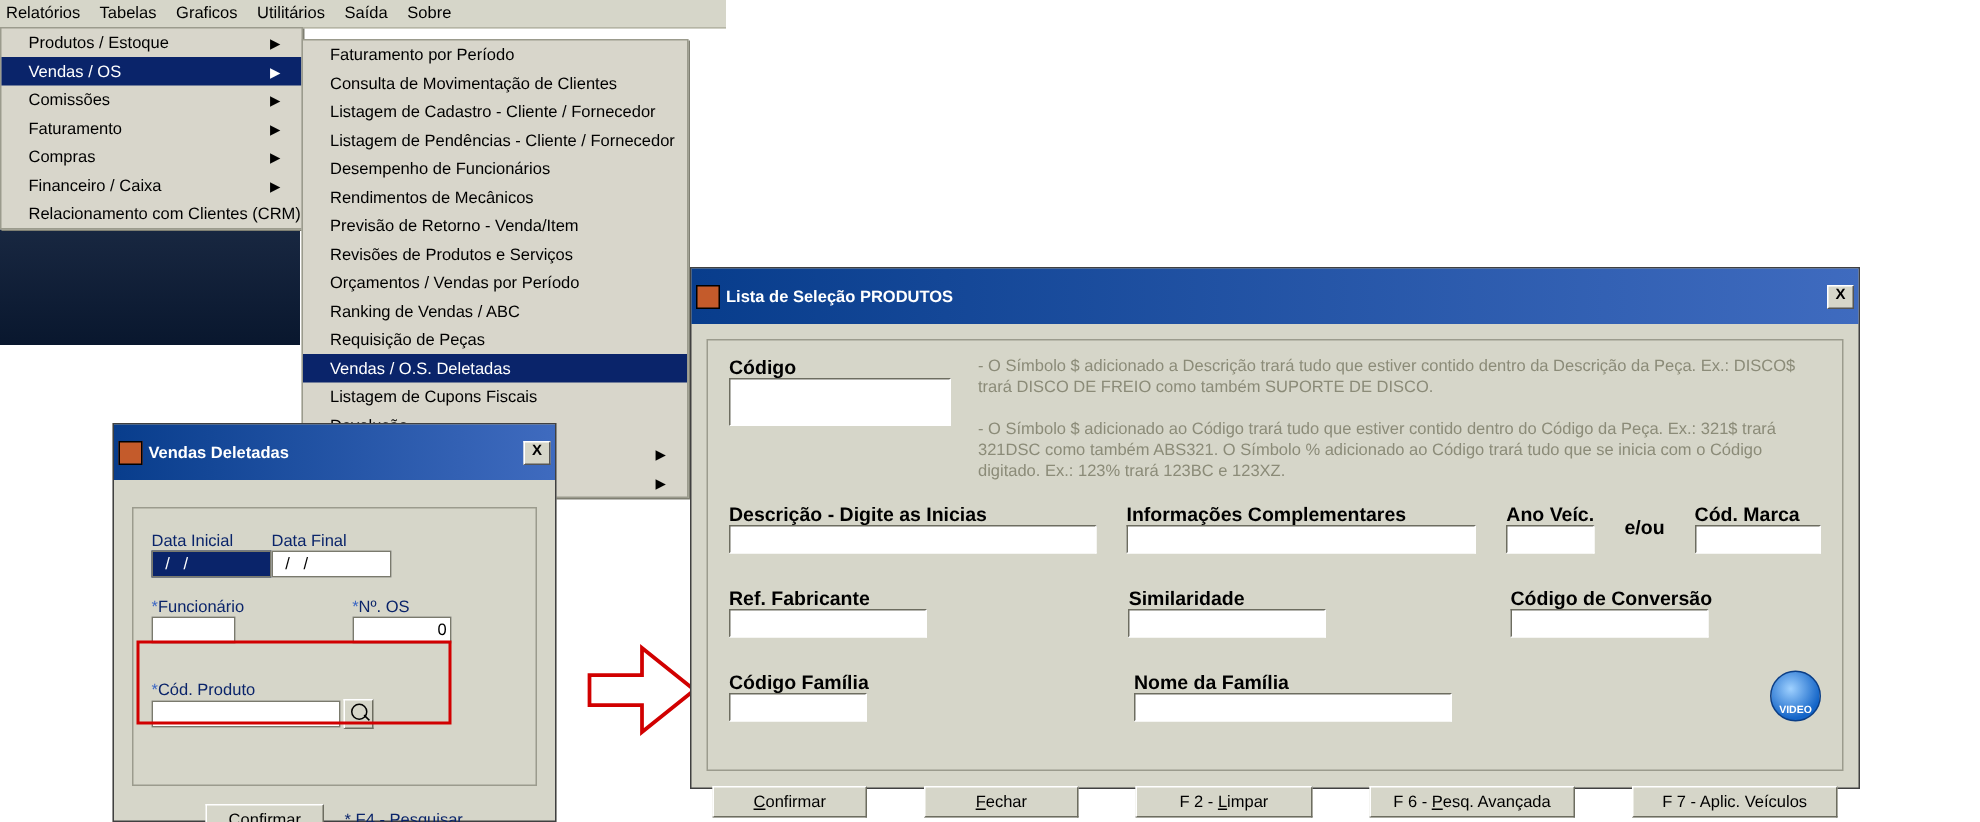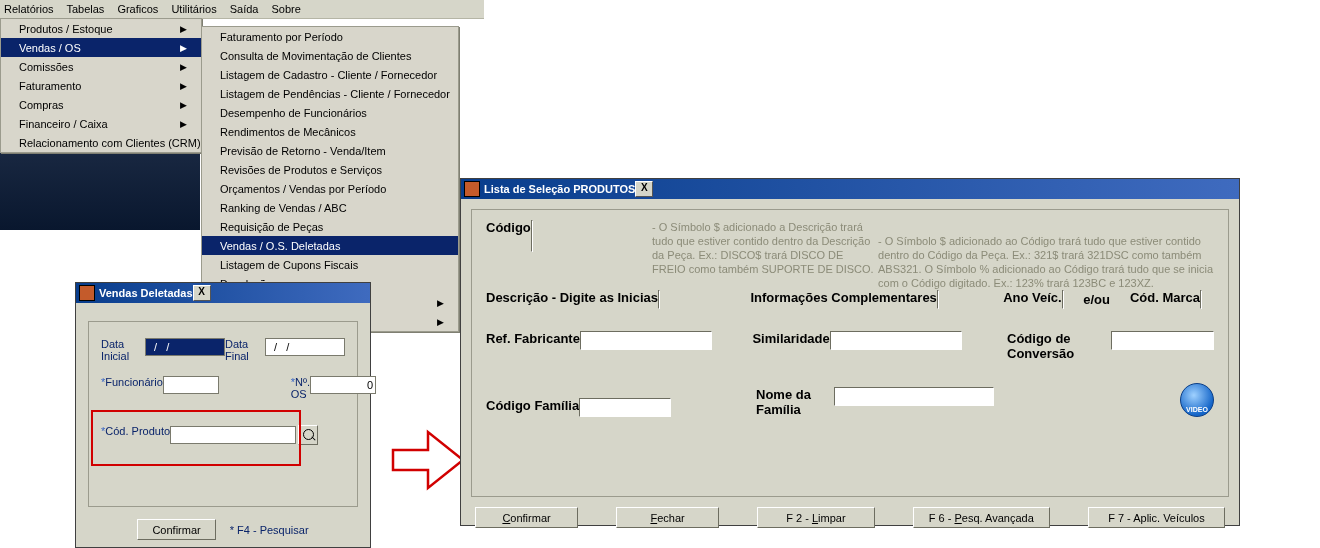--- a/index.html
+++ b/index.html
@@ -3,36 +3,36 @@
 <meta charset="utf-8">
 <style>
   html,body{margin:0;padding:0;font-family:Tahoma,Arial,sans-serif;font-size:11px;color:#000;width:1320px;height:548px;overflow:hidden;background:#fff}
   .menubar{background:#d6d6c9;height:18px;line-height:18px;padding-left:4px;border-bottom:1px solid #b5b5a5;position:absolute;top:0;left:0;width:480px}
   .menubar span{margin-right:10px;cursor:default}
   .dropdown{position:absolute;background:#d8d6cb;border:1px solid #9b9b8d;box-shadow:1px 1px 0#7f7f72}
   .dropdown .row{display:flex;align-items:center;justify-content:space-between;padding:2px 14px 2px 18px;height:15px;cursor:default;white-space:nowrap}
   .dropdown .row.sel{background:#0a246a;color:#fff}
   .dropdown .arrow{font-size:9px;margin-left:18px}
   .winframe{position:absolute;background:#d6d6c9;border:1px solid #404040}
-  .titlebar{height:20px;background:linear-gradient(to right,#083d8c,#3f6bbf);color:#fff;display:flex;align-items:center;justify-content:flex-start;padding:0 3px;font-weight:bold}
+  .titlebar{height:37px;background:linear-gradient(to right,#083d8c,#3f6bbf);color:#fff;display:flex;align-items:center;justify-content:space-between;padding:0 3px;font-weight:bold}
   .titlebar .icn{width:14px;height:14px;background:#c45b2b;border:1px solid #000;margin-right:4px;display:inline-block}
   .closebtn{width:16px;height:14px;background:#d6d6c9;border:1px solid #fff;border-right-color:#555;border-bottom-color:#555;font-weight:bold;font-size:10px;line-height:12px;text-align:center;color:#000;cursor:default}
   .groupbox{border:1px solid #9b9b8d;margin:18px 12px;padding:16px 12px 18px 12px;position:relative}
   .lbl{color:#0a246a;font-size:11px}
   .aster{color:#3a66c4}
   .txt{border:1px solid #7a7a6d;background:#fff;height:16px;font-size:11px;padding:0 2px}
   .btn{background:#d6d6c9;border:1px solid #fff;border-right-color:#6d6d60;border-bottom-color:#6d6d60;height:21px;padding:0 14px;font-size:11px;cursor:default}
   .sunken{border:1px solid #6d6d60;border-right-color:#fff;border-bottom-color:#fff;background:#fff;height:17px}
   .biglbl{font-weight:bold;font-size:13px}
   .help{color:#8b8b78;font-size:11px;line-height:14px}
   .redbox{position:absolute;border:2px solid #d10000}
   .arrowshape{position:absolute}
   .darkstrip{position:absolute;left:0;top:140px;width:200px;height:90px;background:linear-gradient(#1b2a44,#09172e)}
   .video{width:34px;height:34px;border-radius:17px;background:radial-gradient(circle at 40% 35%,#9fd1ff,#1465c8 70%);border:1px solid #0b3e86;color:#fff;font-size:7px;font-weight:bold;display:flex;align-items:flex-end;justify-content:center;padding-bottom:3px;box-sizing:border-box}
-  .stack{display:flex;flex-direction:row}
+  .stack{display:flex;flex-direction:column}
 </style>
 </head>
 <body>
 
 <div class="darkstrip"></div>
 
 <div class="menubar">
   <span>Relatórios</span>
   <span>Tabelas</span>
   <span>Graficos</span>
@@ -191,21 +191,21 @@
       <div class="stack" style="width:148px">
         <span class="biglbl">Código</span>
         <div class="sunken" style="height:30px"></div>
       </div>
       <div class="stack" style="flex:1">
         <span class="help">- O Símbolo $ adicionado a Descrição trará tudo que estiver contido dentro da Descrição da Peça. Ex.: DISCO$ trará DISCO DE FREIO como também SUPORTE DE DISCO.</span>
         <span class="help" style="margin-top:14px">- O Símbolo $ adicionado ao Código trará tudo que estiver contido dentro do Código da Peça. Ex.: 321$ trará 321DSC como também ABS321. O Símbolo % adicionado ao Código trará tudo que se inicia com o Código digitado. Ex.: 123% trará 123BC e 123XZ.</span>
       </div>
     </div>
 
-    <div style="display:flex;gap:20px;align-items:flex-end">
+    <div style="display:flex;margin-top:14px;gap:20px;align-items:center">
       <div class="stack" style="width:250px">
         <span class="biglbl">Descrição - Digite as Inicias</span>
         <div class="sunken"></div>
       </div>
       <div class="stack" style="width:238px">
         <span class="biglbl">Informações Complementares</span>
         <div class="sunken"></div>
       </div>
       <div class="stack" style="width:60px">
         <span class="biglbl" style="white-space:nowrap">Ano Veíc.</span>

